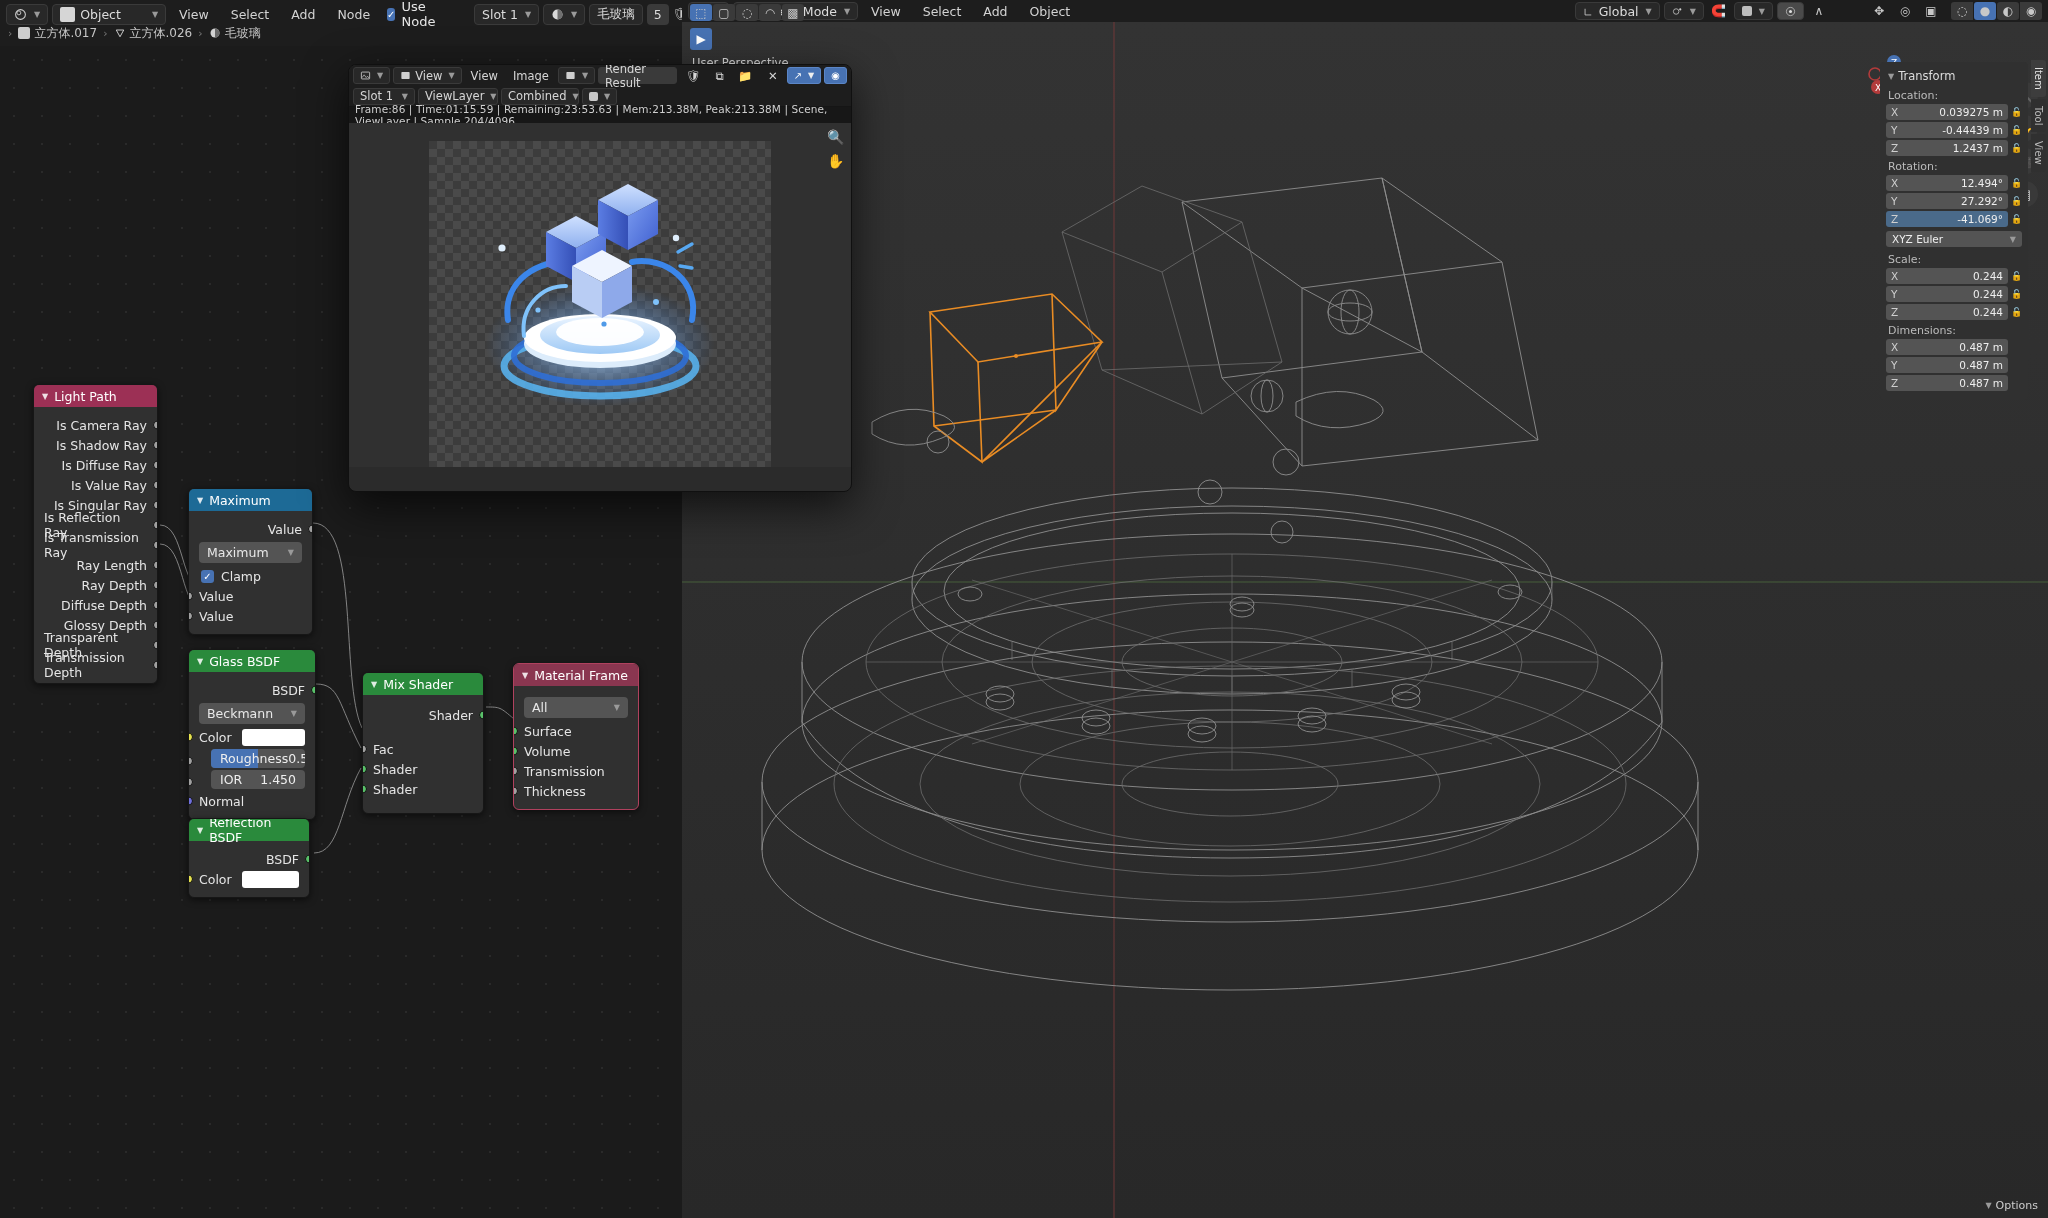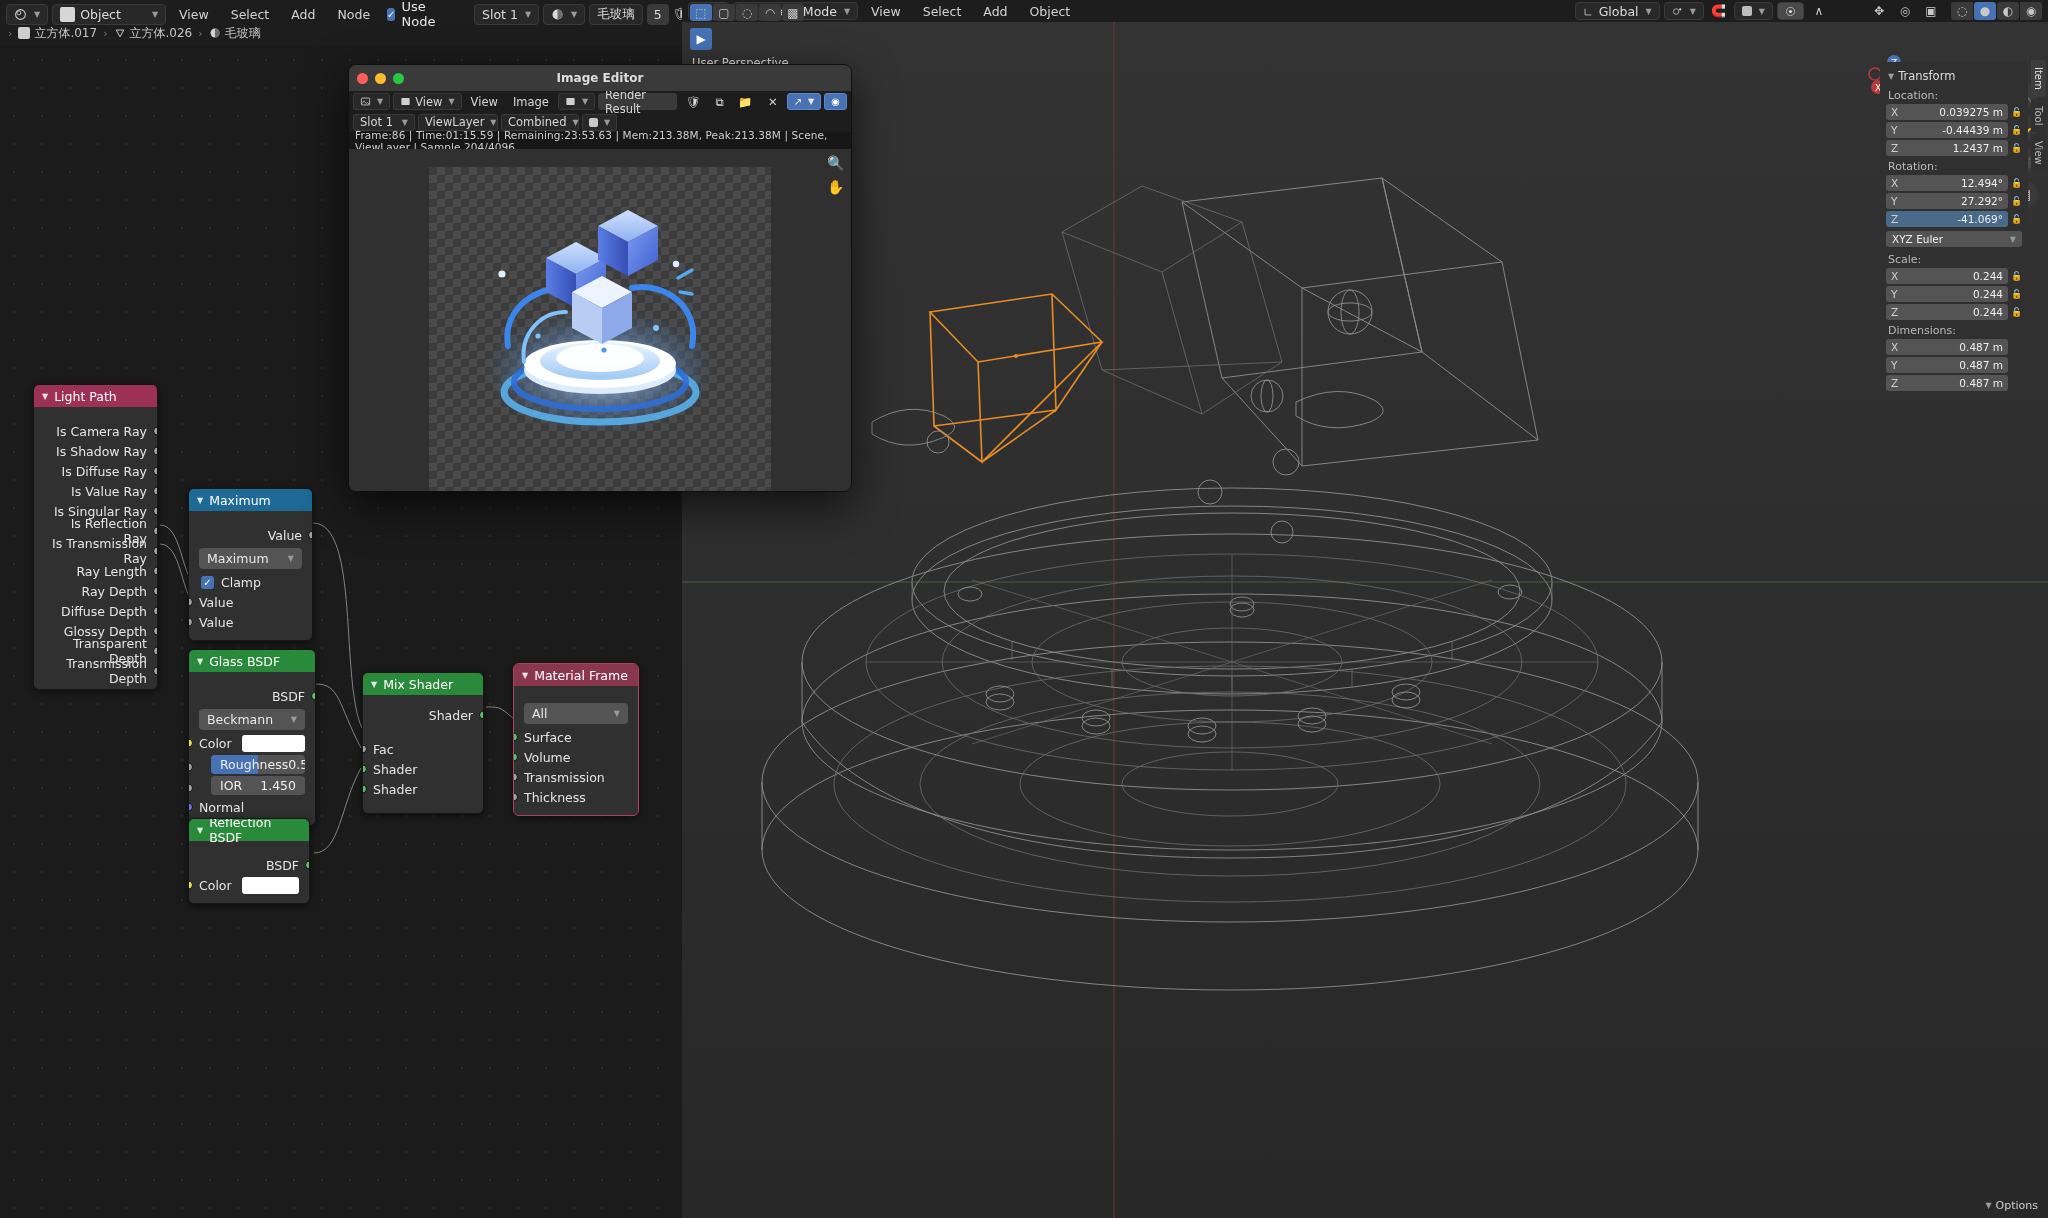--- a/index.html
+++ b/index.html
@@ -50,21 +50,21 @@
   .node {
     position: absolute; border-radius: 6px; background: #303030;
     border: 1px solid #161616; box-shadow: 0 2px 7px rgba(0,0,0,.55);
     font-size: 12.5px; overflow: hidden;
   }
   .node-hdr {
     height: 22px; display: flex; align-items: center; gap: 6px;
     padding: 0 8px; color: #fff; font-size: 12.5px;
   }
   .node-hdr .tri { font-size: 8px; opacity: .85; }
-  .node-body { padding: 14px 0 8px; text-align: right; }
+  .node-body { padding: 8px 0 8px; }
   .row { height: 20px; display: flex; align-items: center; position: relative; padding: 0 10px; }
   .row.out { justify-content: flex-end; }
   .row.in { justify-content: flex-start; }
   .sock {
     position: absolute; width: 9px; height: 9px; border-radius: 50%;
     border: 1px solid #111; top: 50%; transform: translateY(-50%);
   }
   .sock.l { left: -5px; } .sock.r { right: -5px; }
   .s-gray { background: #a1a1a1; } .s-green { background: #5ac16a; }
   .s-yellow { background: #e7e34f; } .s-purple { background: #7070dd; }
@@ -791,26 +791,20 @@
 
       <div style="position:absolute;right:10px;bottom:6px;display:flex;align-items:center;gap:4px;font-size:11px;color:#cdcdcd">
         <span class="chev">▼</span>
         <span>Options</span>
       </div>
     </div>
   </div>
 
   <div id="imgwin">
 
-    <div id="imgwin-title">
-      <span class="tl" style="background:#ff5f57"></span>
-      <span class="tl" style="background:#febc2e"></span>
-      <span class="tl" style="background:#28c840"></span>
-      <span class="t">Image Editor</span>
-    </div>
 
     <div id="imgwin-bar">
       <div class="ib">
         <svg width="11" height="11" viewBox="0 0 16 16">
           <rect x="2" y="3" width="12" height="10" rx="1" fill="none" stroke="#cfcfcf" stroke-width="1.2"></rect>
           <path d="M3 11 L6 7 L9 11 L11 9 L13 12" fill="none" stroke="#cfcfcf" stroke-width="1"></path>
         </svg>
           <span class="chev">▼</span>
       </div>
       <div class="ib">

